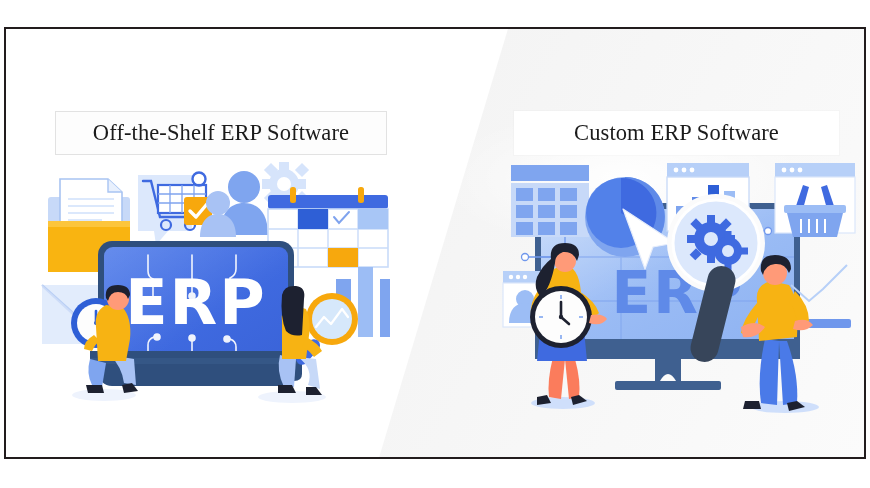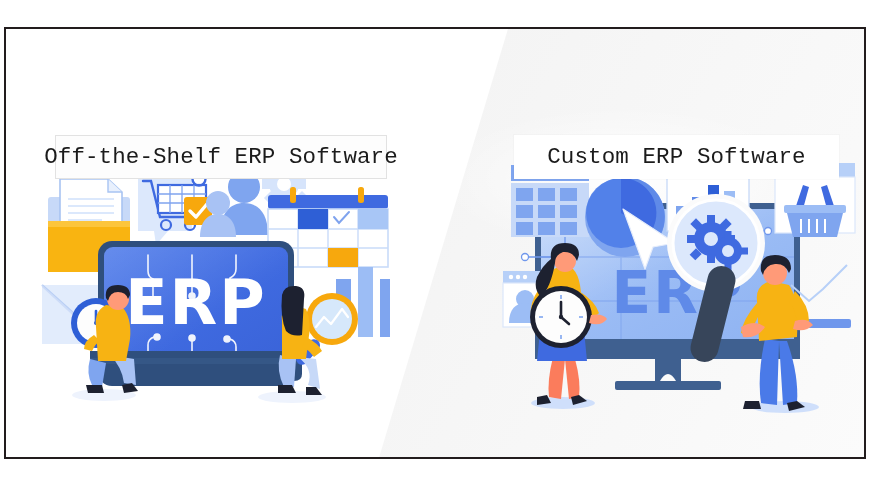--- a/index.html
+++ b/index.html
@@ -52,22 +52,21 @@
   }
 
   
   .title-chip {
     position: absolute;
     display: flex; align-items: center; justify-content: center;
     font-size: 22.5px;
     letter-spacing: 0.1px;
     color: #1b1b1b;
     white-space: nowrap;
-    font-family: Liberation Mono, monospace;
-    margin-top: 24px;
+    font-family: Liberation Serif, serif;
   }
   .title-left {
     left: 49px; top: 82px;
     width: 332px; height: 44px;
     background: #fdfdfd;
     border: 1px solid #e2e2e2;
   }
   .title-right {
     left: 508px; top: 82px;
     width: 325px; height: 44px;

